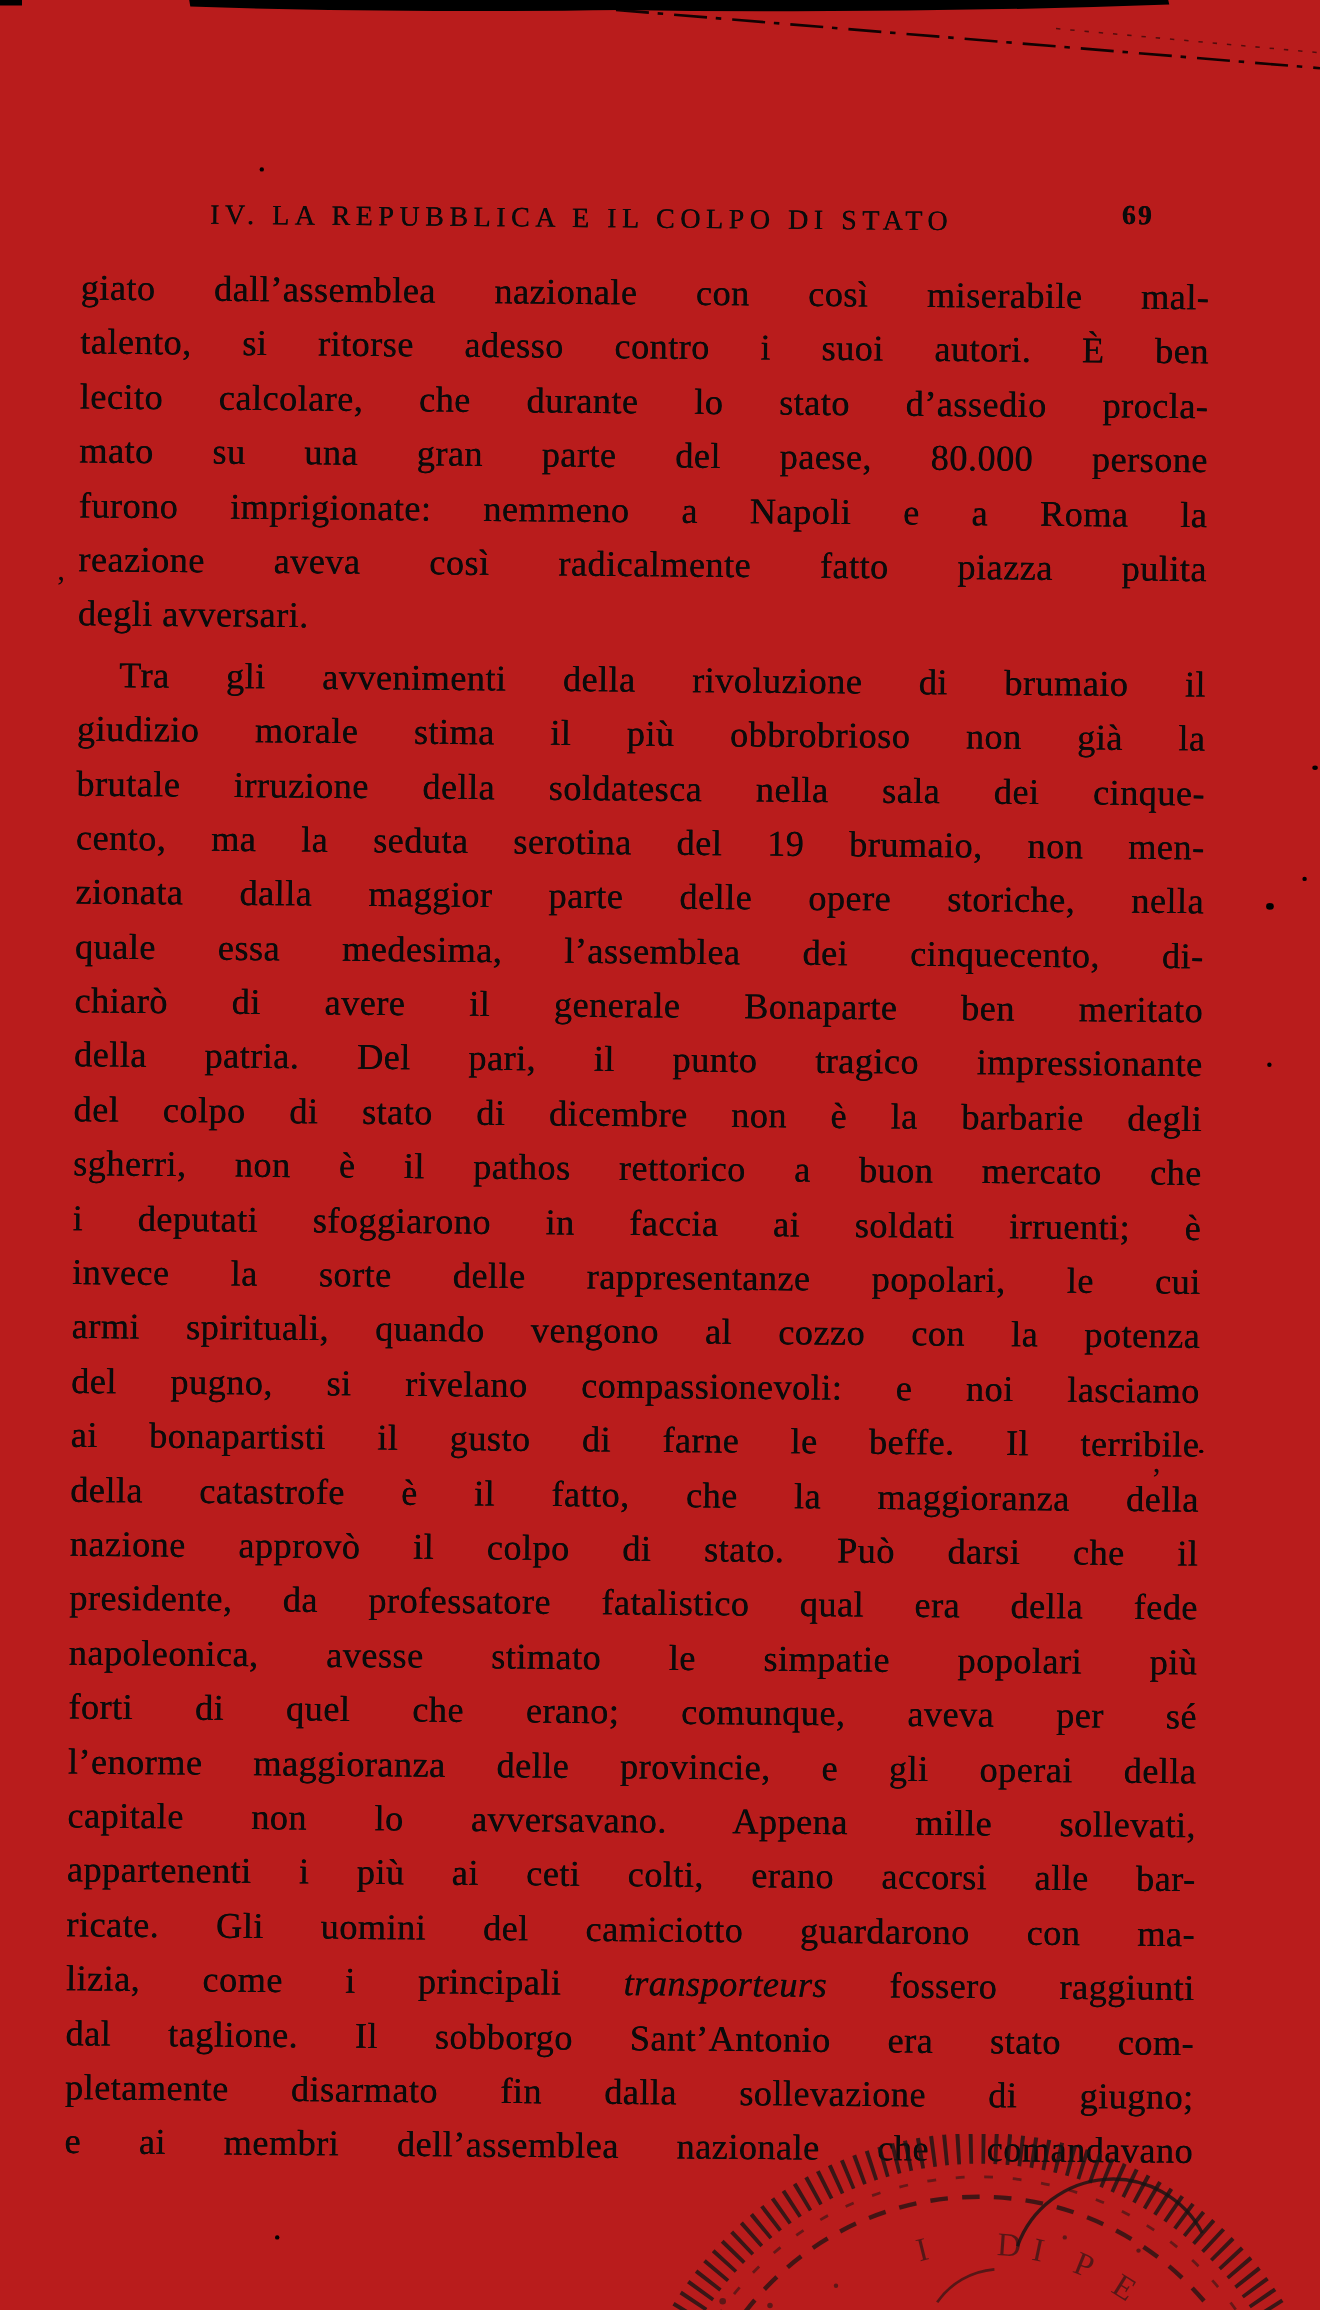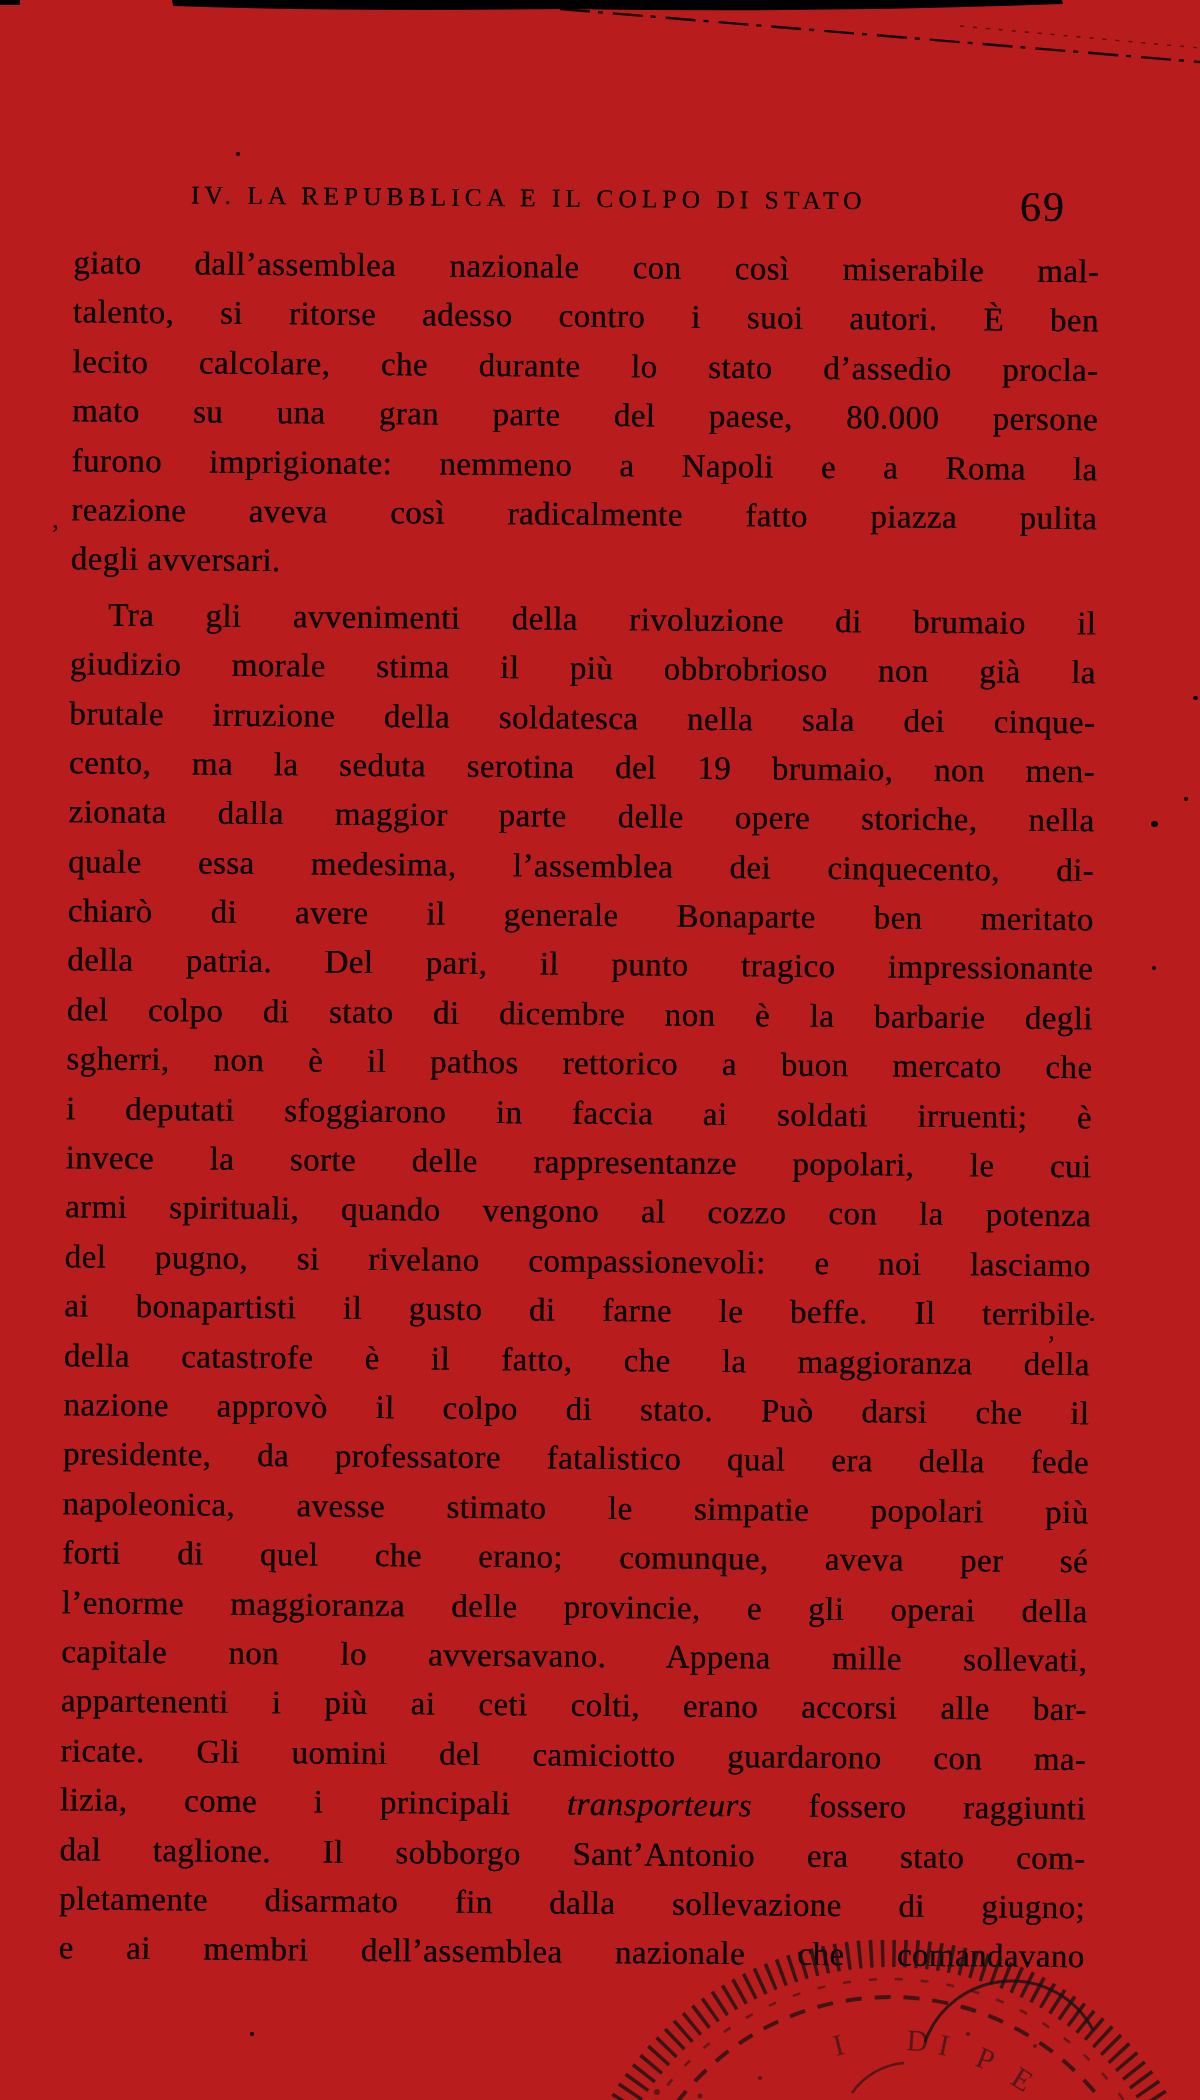--- a/index.html
+++ b/index.html
@@ -11,22 +11,23 @@
   }
   .tilt{position:absolute;inset:0;transform:rotate(0.5deg);transform-origin:600px 1100px;}
   
   .hdr-title{
     position:absolute;left:183px;top:184px;
     font-size:25.5px;letter-spacing:5px;white-space:nowrap;
     text-shadow:0.35px 0 0 #0b0b0b;
   }
   .hdr-num{
     position:absolute;left:1012px;top:179px;
-    font-size:42px;letter-spacing:2px;
+    font-size:25px;letter-spacing:2px;
     text-shadow:0.35px 0 0 #0b0b0b;
+    font-weight:bold;
   }
   
   .textblock{position:absolute;left:66px;top:243px;width:1026px;}
   .line{
     height:49.4px;line-height:49.4px;font-size:33px;letter-spacing:0.4px;
     text-align:justify;text-align-last:justify;white-space:nowrap;
     text-shadow:0.35px 0 0 #0b0b0b;
   }
   .line.last{text-align-last:left;}
   .line.indent{padding-left:38px;}

